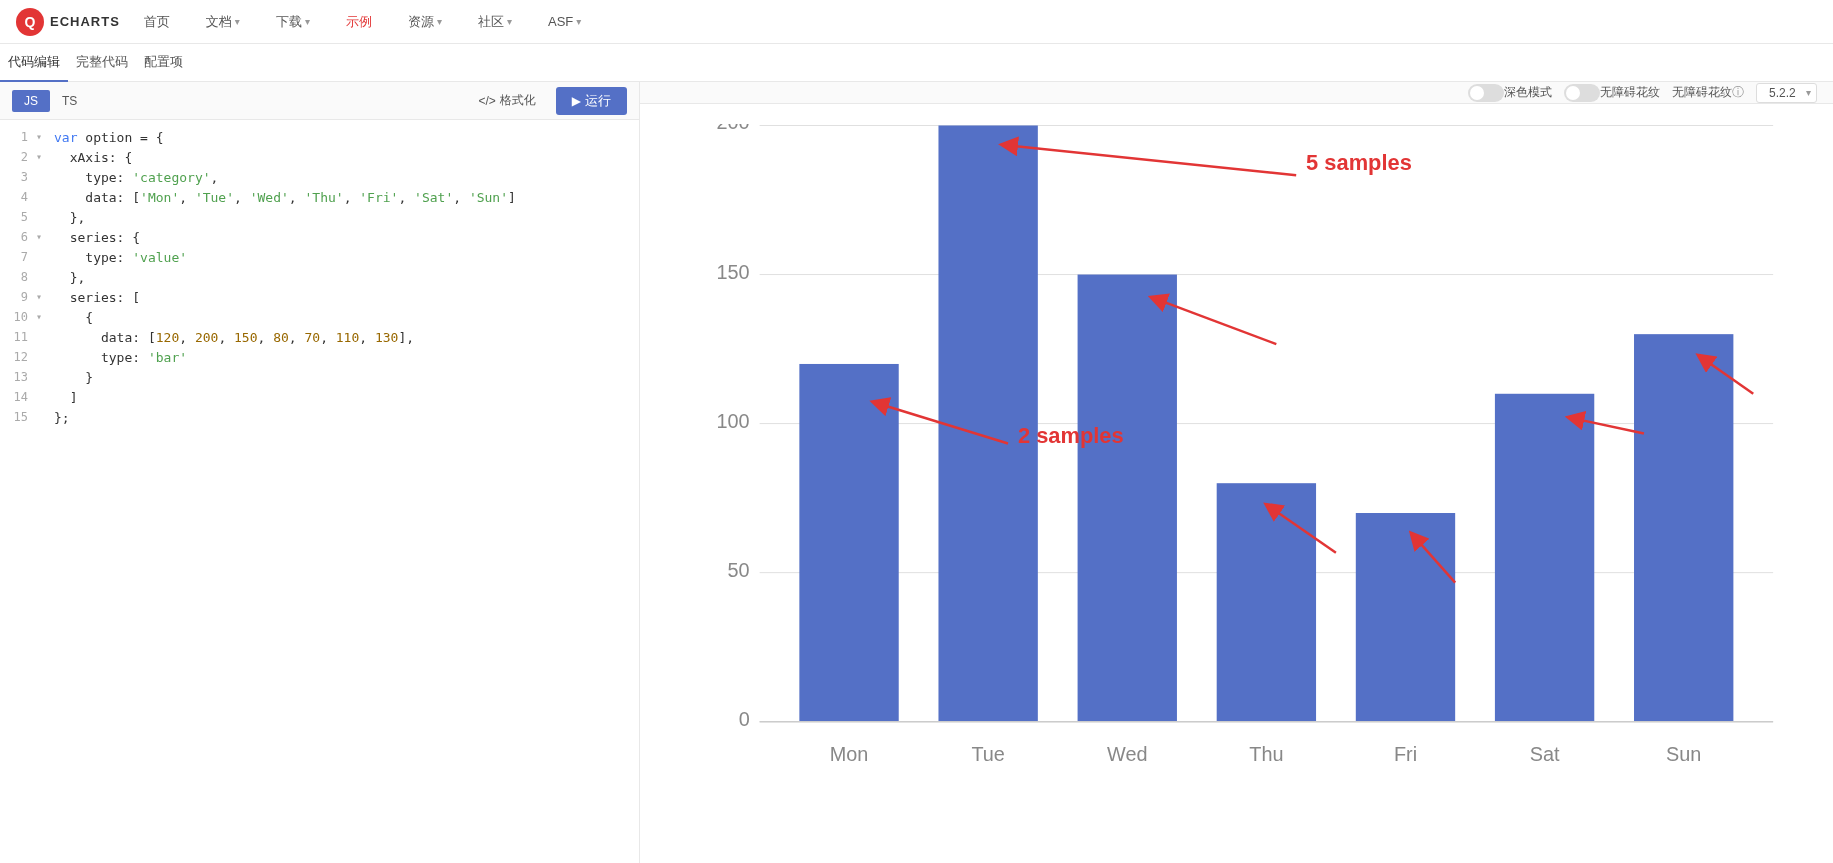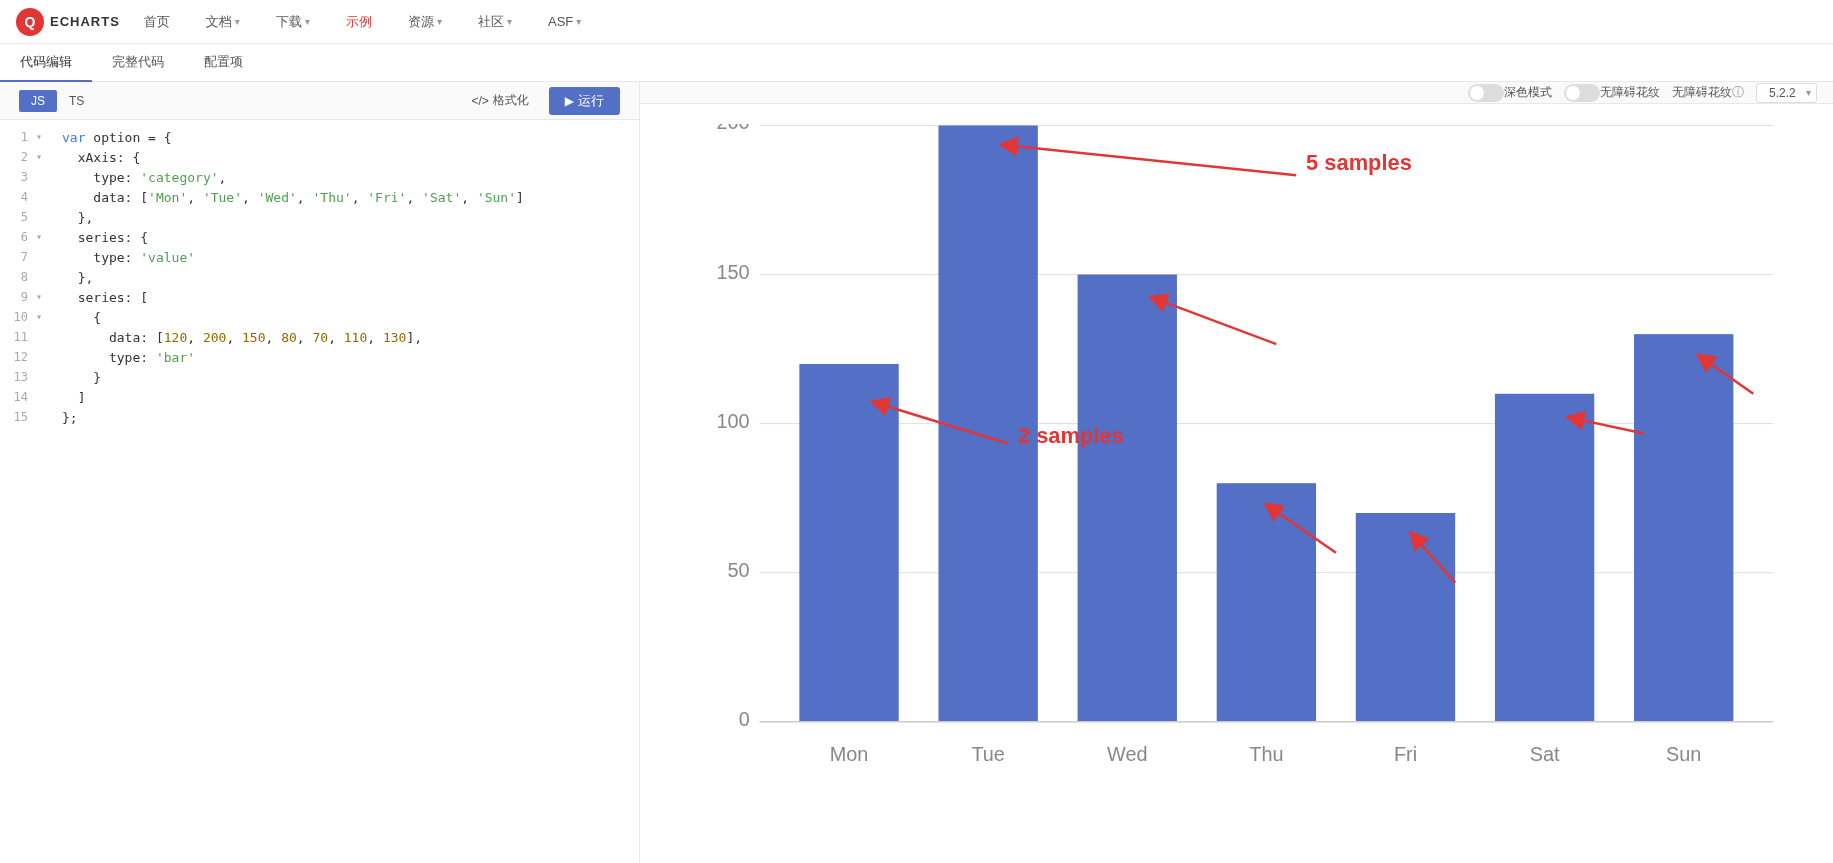--- a/index.html
+++ b/index.html
@@ -19,33 +19,33 @@
     .nav-item.active { color: #e23535; }
     .nav-item .arrow { font-size: 10px; color: #999; }
 
     
     .subtabs {
       display: flex; align-items: center; height: 38px;
       background: #fff; border-bottom: 1px solid #e8e8e8;
       padding: 0 0;
     }
     .subtab {
-      padding: 0 20px; height: 38px; display: flex; align-items: center;
+      padding: 0 8px; height: 38px; display: flex; align-items: center;
       cursor: pointer; color: #555; font-size: 13px; border-bottom: 2px solid transparent;
     }
     .subtab.active { color: #333; border-bottom: 2px solid #5470c6; }
 
     
     .main-layout { display: flex; height: calc(863px - 44px - 38px); }
 
     
     .code-panel { width: 640px; min-width: 640px; border-right: 1px solid #e8e8e8; display: flex; flex-direction: column; }
     .code-toolbar {
       display: flex; align-items: center; justify-content: space-between;
-      padding: 0 19px; height: 38px; border-bottom: 1px solid #e8e8e8; background: #fafafa;
+      padding: 0 12px; height: 38px; border-bottom: 1px solid #e8e8e8; background: #fafafa;
     }
     .lang-tabs { display: flex; gap: 0; }
     .lang-tab {
       padding: 4px 12px; font-size: 12px; cursor: pointer; border: none;
       background: #5470c6; color: #fff; border-radius: 2px;
     }
     .lang-tab.inactive { background: transparent; color: #555; }
     .toolbar-right { display: flex; align-items: center; gap: 12px; }
     .format-btn {
       display: flex; align-items: center; gap: 4px; color: #555; cursor: pointer;
@@ -60,21 +60,21 @@
 
     
     .code-editor {
       flex: 1; overflow-y: auto; background: #fff;
       font-family: 'Consolas', 'Monaco', monospace; font-size: 13px;
       padding: 8px 0;
     }
     .code-line { display: flex; align-items: flex-start; min-height: 20px; padding: 0; }
     .line-num { width: 36px; min-width: 36px; text-align: right; padding-right: 8px; color: #aaa; font-size: 12px; user-select: none; padding-top: 2px; }
     .line-arrow { width: 14px; min-width: 14px; color: #aaa; font-size: 10px; padding-top: 3px; }
-    .line-content { flex: 1; padding: 2px 4px; color: #333; white-space: pre; margin-left: 8px; }
+    .line-content { flex: 1; padding: 2px 4px; color: #333; white-space: pre; }
     .c-str { color: #50a14f; }
     .c-num { color: #986801; }
     .c-punct { color: #333; }
     .c-var { color: #4078f2; }
 
     
     .chart-panel { flex: 1; display: flex; flex-direction: column; }
 
     
     .chart-toolbar {

